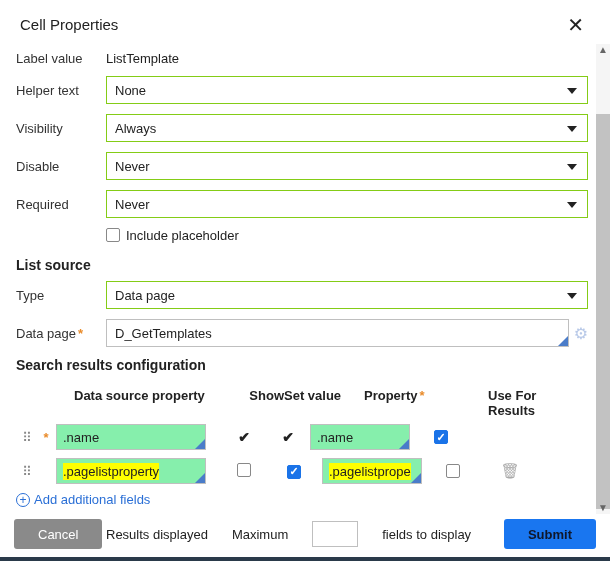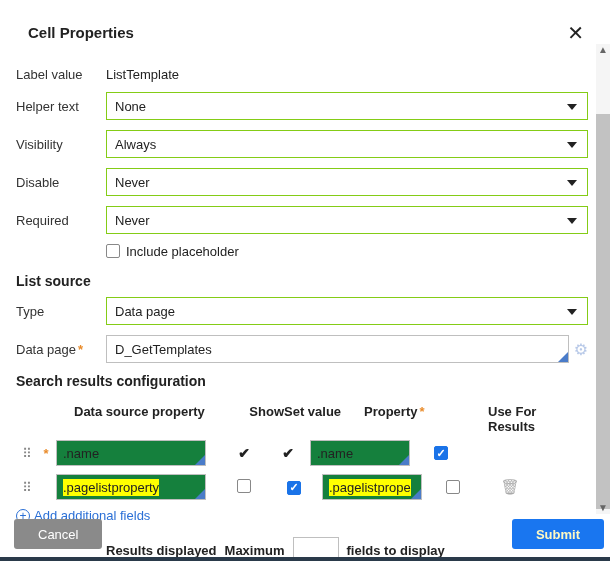--- a/index.html
+++ b/index.html
@@ -20,22 +20,22 @@
     position: relative;
   }
   .header {
     display: flex;
     justify-content: space-between;
     align-items: center;
     margin-bottom: 14px;
   }
   .header h2 {
     font-size: 15px;
-    font-weight: bold;
-    margin: 12px;
+    font-weight: normal;
+    margin: 4px;
   }
   .close-btn {
     font-size: 20px;
     line-height: 1;
     cursor: pointer;
     color: #222;
     background: none;
     border: none;
     padding: 0 4px;
   }
@@ -191,21 +191,21 @@
   }
   .row-star { width:20px; text-align:center; color:#e98b2a; font-weight:bold;}
   .cell-input {
     height:26px;
     border:1px solid #bfbfbf;
     padding:0 6px;
     font-size:13px;
     display:flex;
     align-items:center;
     position:relative;
-    background:#15803d;
+    background:#86efac;
   }
   .cell-input.dsp { width:150px; margin-right:16px;}
   .cell-input.prop { width:100px; margin-right:18px;}
   .cell-input .hl { background:#ffff00; padding:1px 0;}
   .cell-input::after{
     content:"";
     position:absolute;
     right:0; bottom:0;
     border-left:10px solid transparent;
     border-bottom:10px solid #4a7cc9;
@@ -233,47 +233,46 @@
     align-items:center;
     justify-content:center;
     font-size:12px;
     line-height:1;
   }
 
   .results-row {
     margin:14px 0 10px 90px;
     display:flex;
     align-items:center;
-    gap:8px;
+    gap:24px;
     font-size:13px;
     color:#222;
-    font-weight:bold;
   }
   .num-input {
     width:46px; height:26px;
     border:1px solid #bfbfbf;
   }
 
   .footer {
     display:flex;
     justify-content:space-between;
     align-items:center;
     position:absolute;
-    left:14px; right:6px; bottom:12px;
+    left:14px; right:14px; bottom:12px;
   }
   .btn {
     height:30px;
     padding:0 24px;
     border:none;
     border-radius:3px;
     font-size:13px;
     cursor:pointer;
   }
   .btn-cancel { background:#8a8a8a; color:#fff;}
-  .btn-submit { background:#1976f0; color:#fef9c3; font-weight:bold;}
+  .btn-submit { background:#1976f0; color:#0f172a; font-weight:bold;}
   .bottom-bar {
     position:absolute;
     left:0; right:0; bottom:0;
     height:4px;
     background:#2a3a4a;
   }
 </style>
 </head>
 <body>
 

